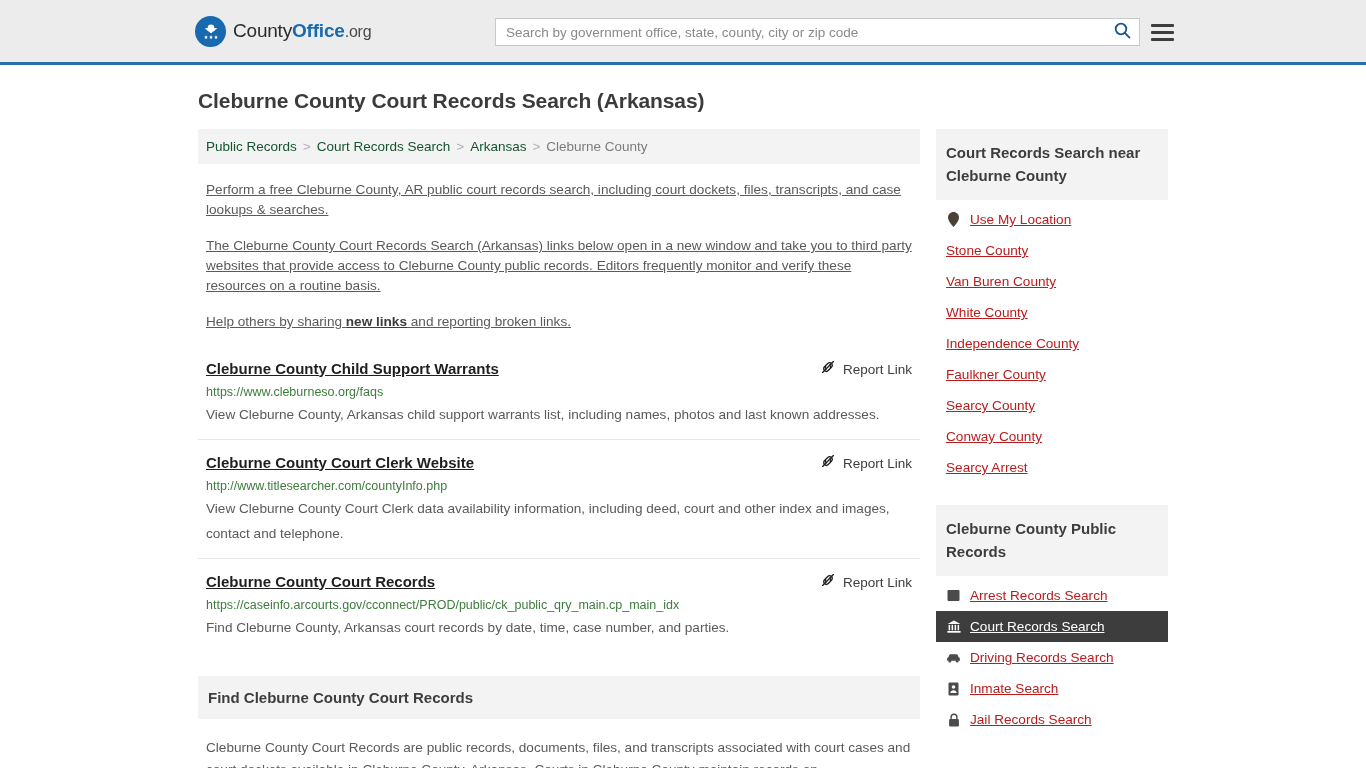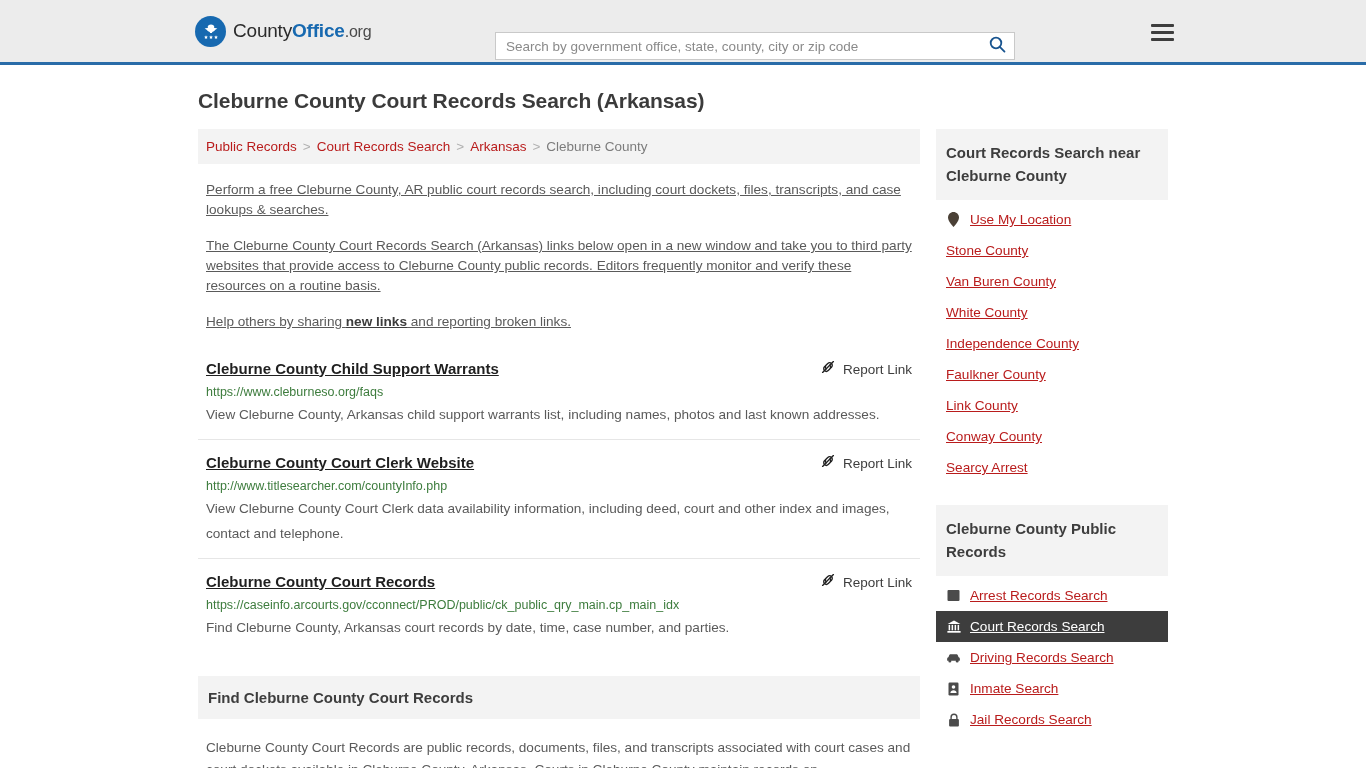--- a/index.html
+++ b/index.html
@@ -42,22 +42,22 @@
     letter-spacing: -0.2px;
     white-space: nowrap;
   }
   .logo-text .b { color: #1769b0; font-weight: bold; }
   .logo-text .a { font-weight: normal; }
   .logo-text .org { font-size: 16px; color: #4a4a4a; }
 
   .search-wrap {
     position: absolute;
     left: 495px;
-    top: 32px;
-    width: 520px;
+    top: 18px;
+    width: 645px;
     height: 28px;
     display: flex;
     align-items: flex-end;
     background: #fff;
     border: 1px solid #c9c9c9;
   }
   .search-input {
     flex: 1;
     border: 0;
     outline: none;
@@ -120,21 +120,21 @@
     background: #f3f3f3;
     padding: 10px 10px 10px 8px;
     font-size: 13.5px;
     color: #808080;
     display: flex;
     align-items: center;
     flex-wrap: wrap;
     gap: 4px;
   }
   .breadcrumb a {
-    color: #b91c1c;
+    color: #14532d;
     text-decoration: none;
   }
   .breadcrumb .sep { color: #b0b0b0; padding: 0 2px; }
   .breadcrumb .current { color: #7c7c7c; }
 
   
   .intro { padding: 0 8px; }
   .intro p {
     font-size: 13.6px;
     line-height: 20px;
@@ -400,21 +400,21 @@
         <div class="side-item plain">
           <span class="side-link">White County</span>
         </div>
         <div class="side-item plain">
           <span class="side-link">Independence County</span>
         </div>
         <div class="side-item plain">
           <span class="side-link">Faulkner County</span>
         </div>
         <div class="side-item plain">
-          <span class="side-link">Link County</span>
+          <span class="side-link">Searcy County</span>
         </div>
         <div class="side-item plain">
           <span class="side-link">Conway County</span>
         </div>
         <div class="side-item plain">
           <span class="side-link">Searcy Arrest</span>
         </div>
       </div>
 
       <div class="side-block-2">

